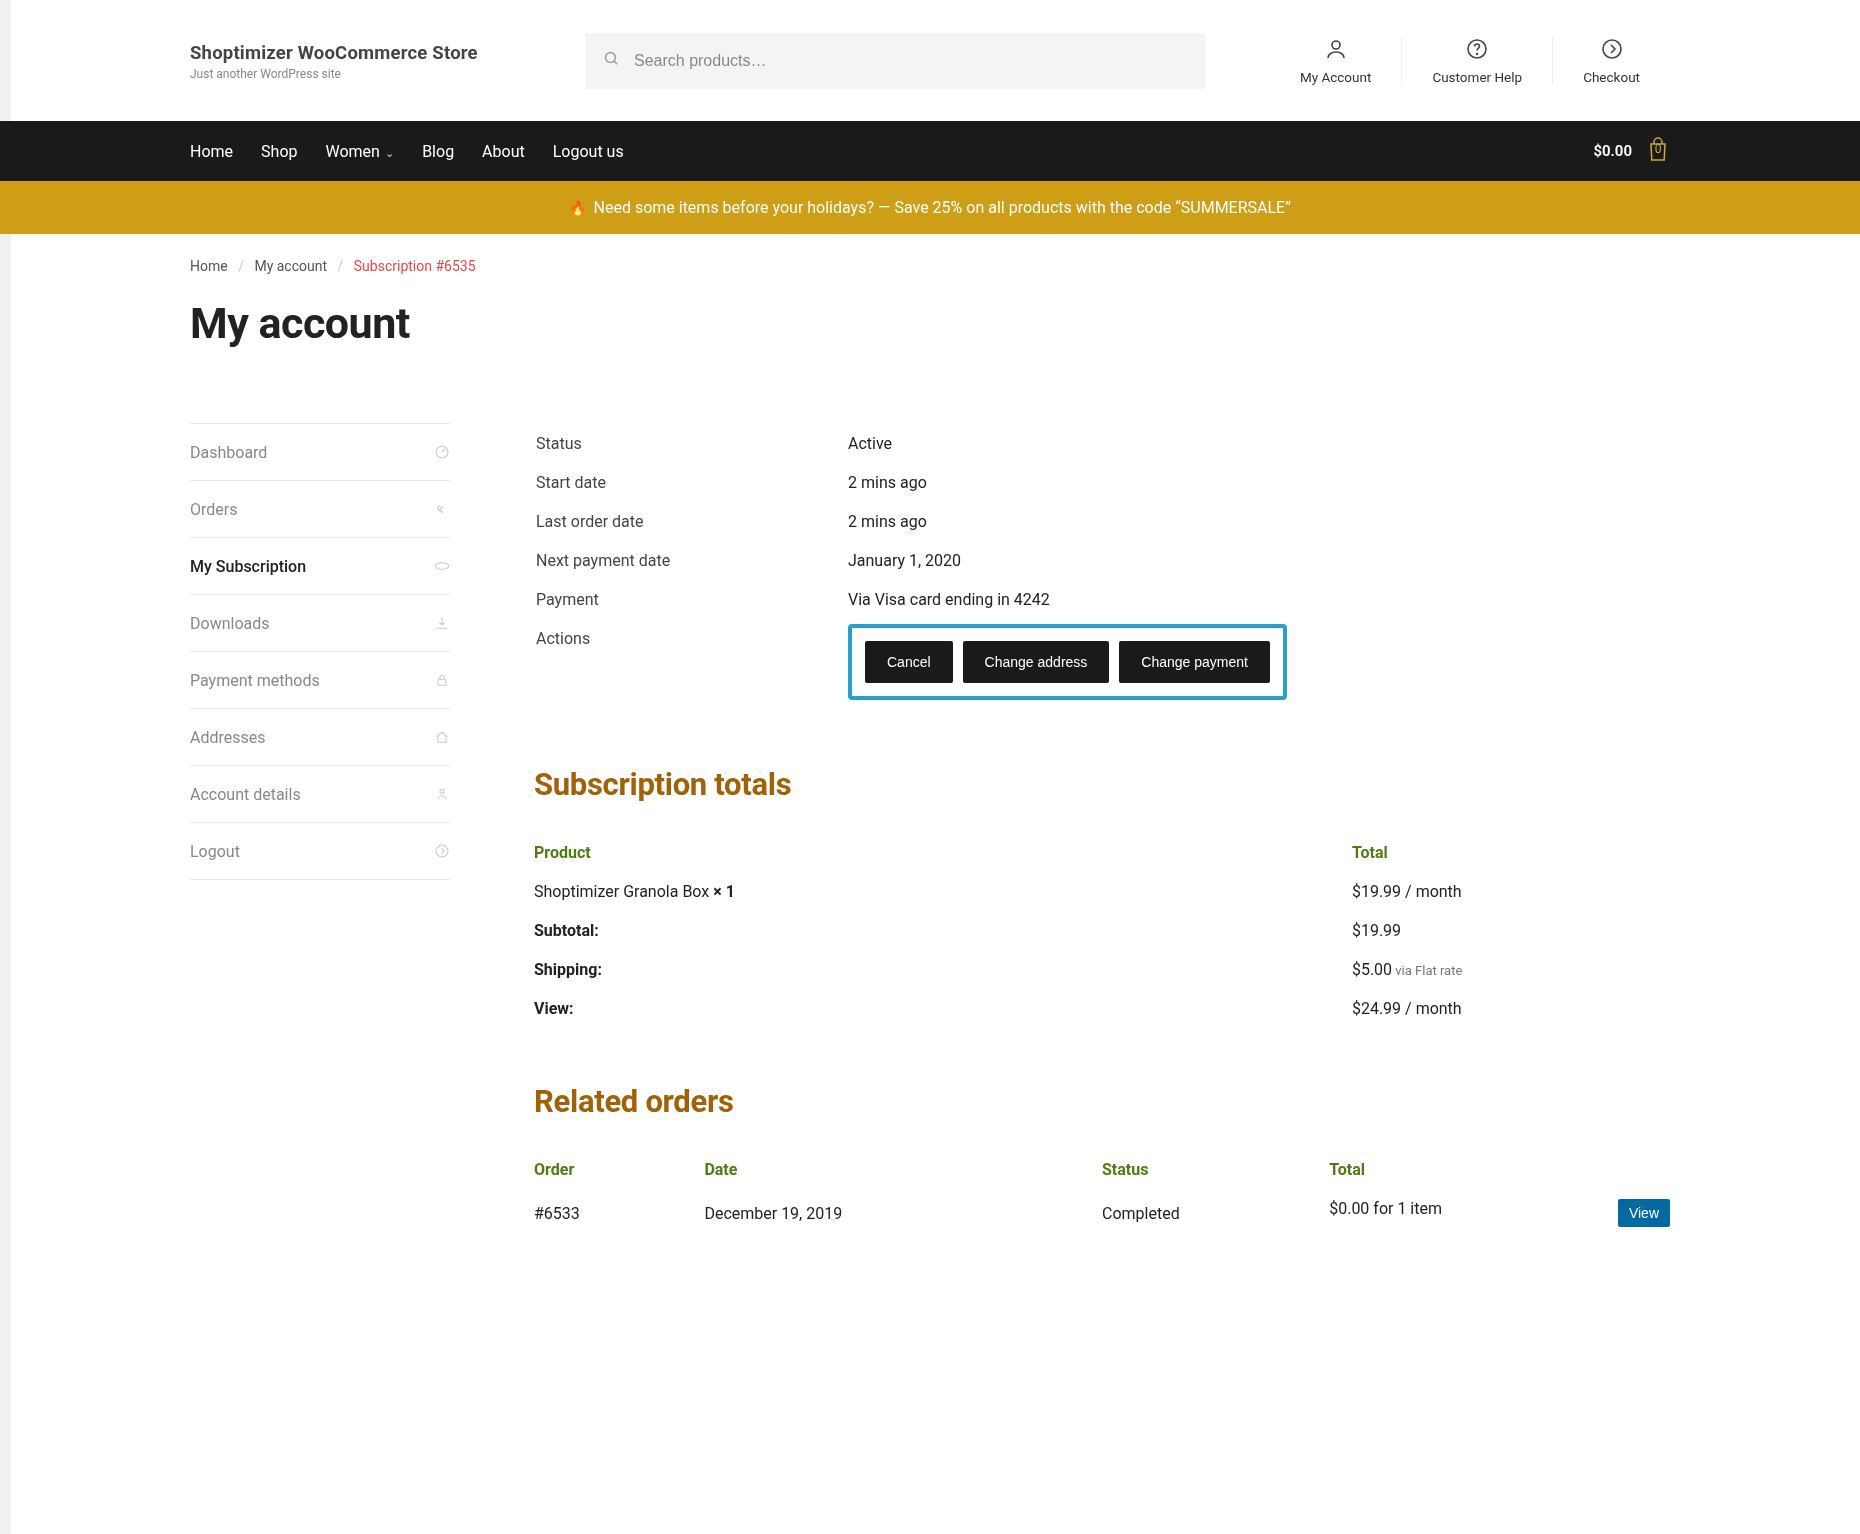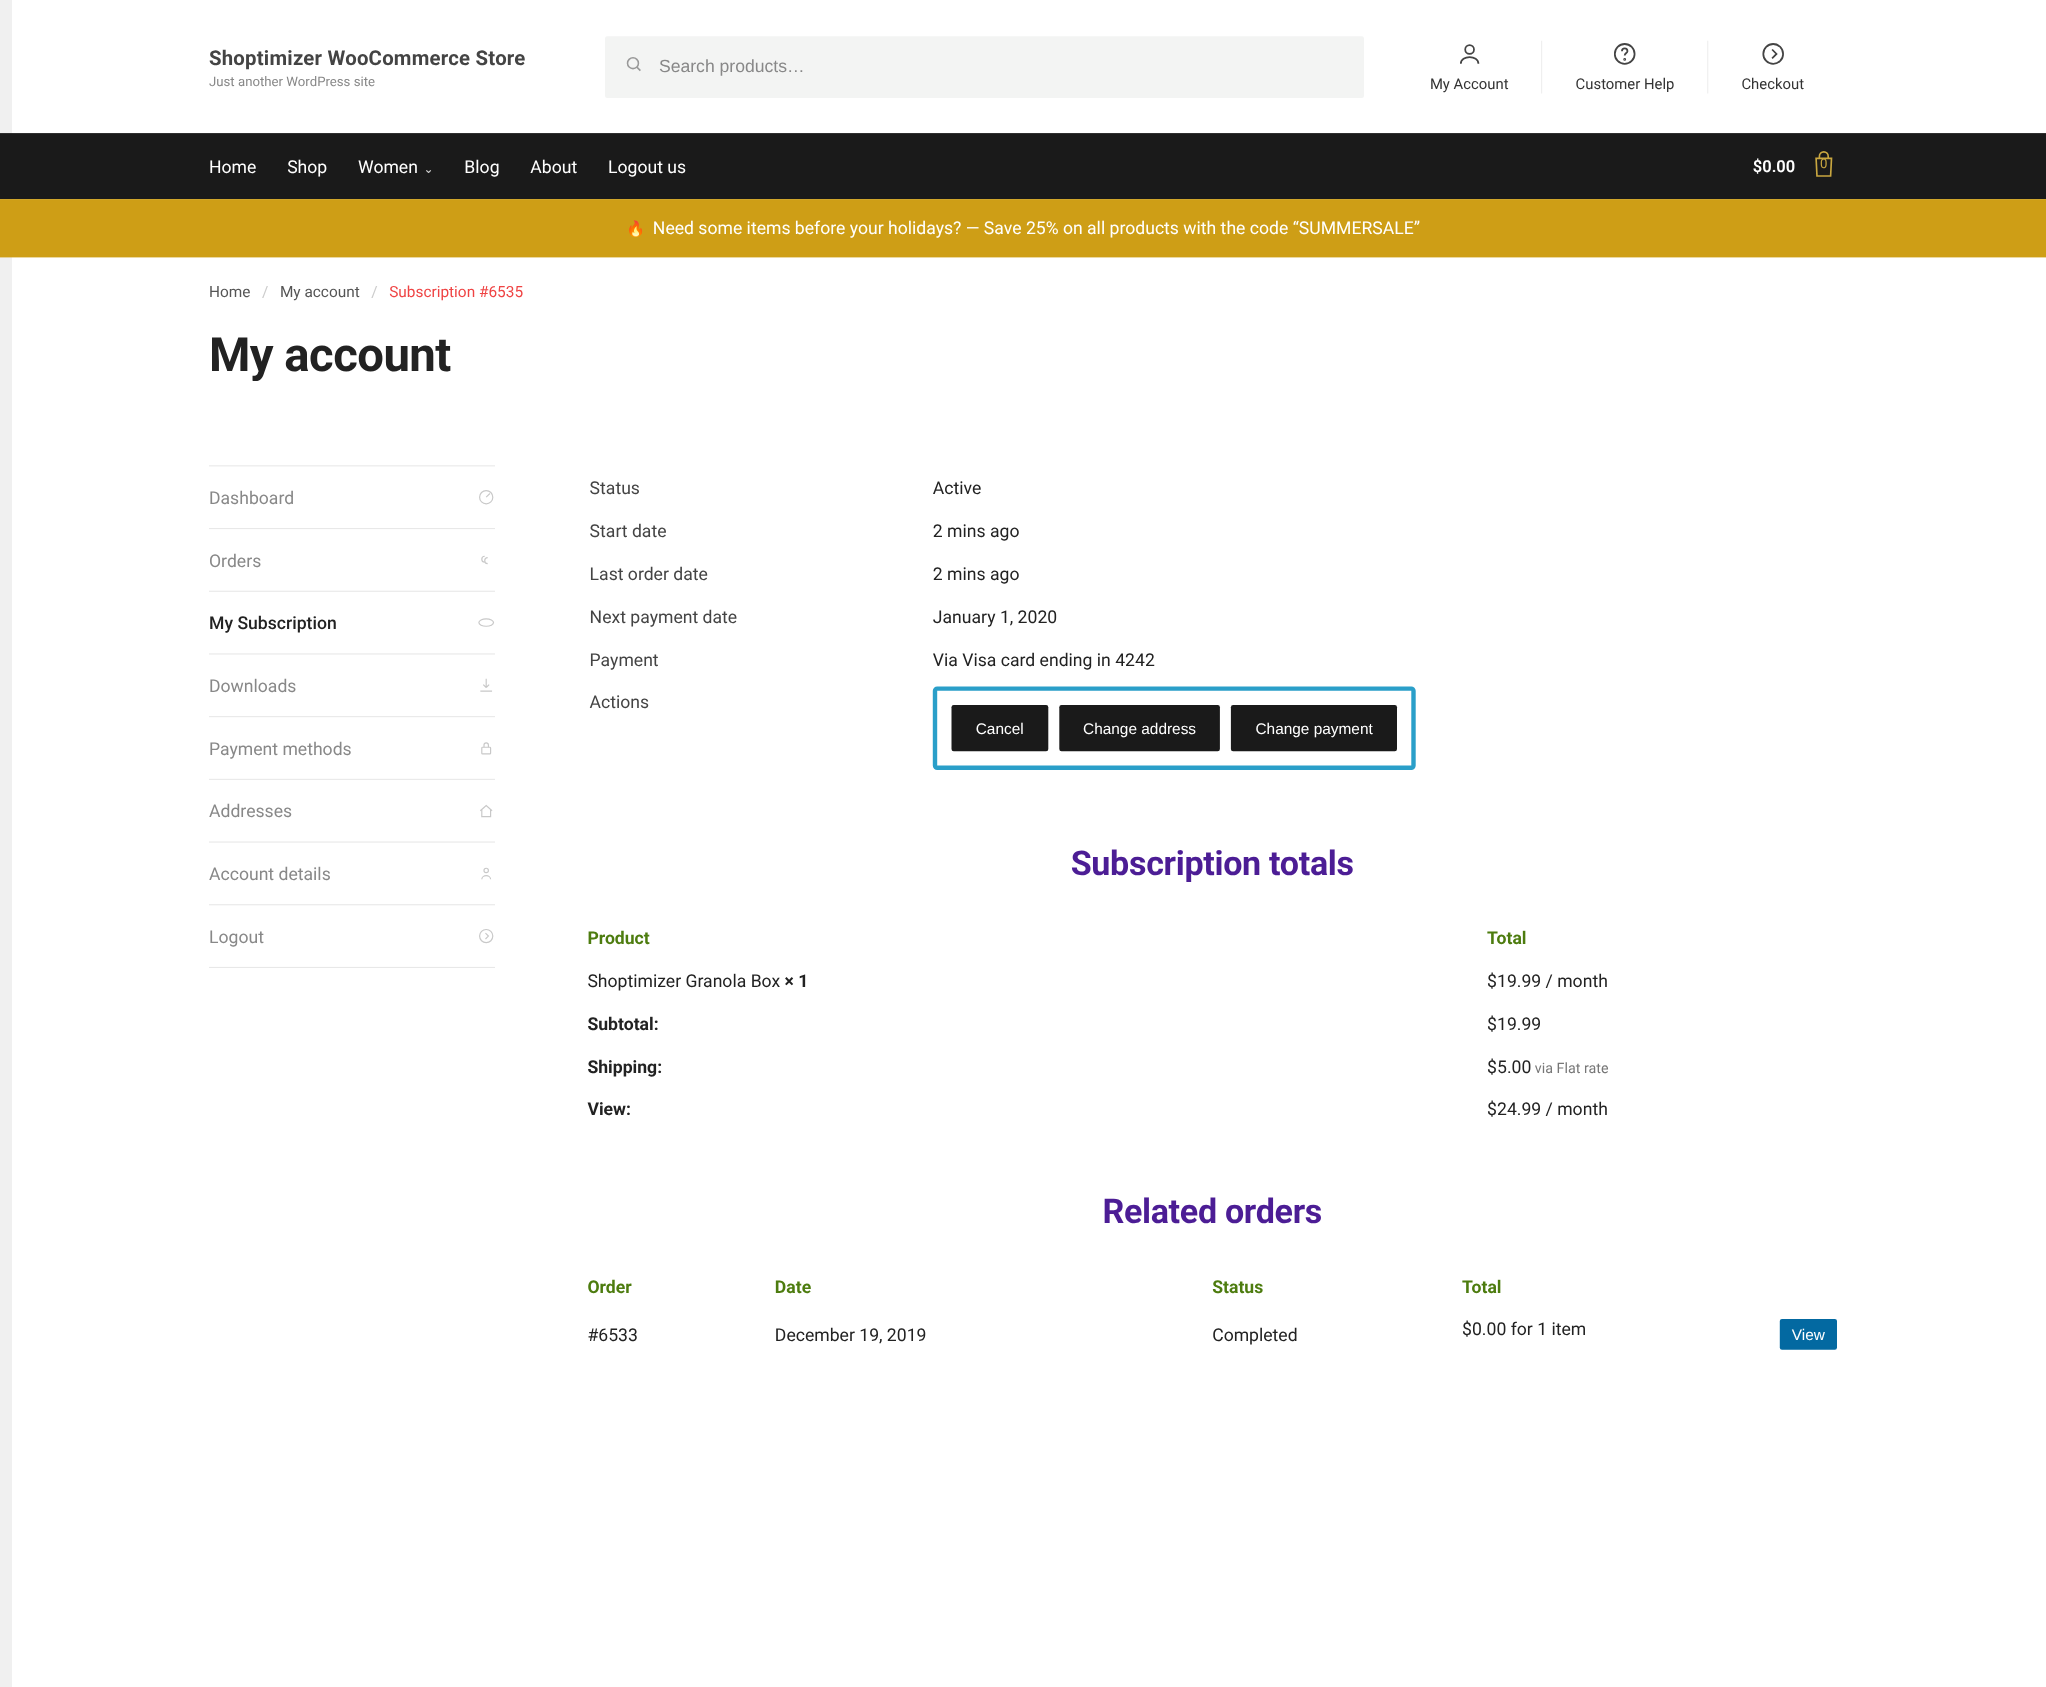--- a/index.html
+++ b/index.html
@@ -3,21 +3,21 @@
 <meta charset="utf-8">
 <style>
 * { margin:0; padding:0; box-sizing:border-box; }
 body { font-family:-apple-system,BlinkMacSystemFont,"Segoe UI",Roboto,sans-serif; background:#fff; color:#222; font-size:16px; width:1860px; }
 
 body::before, body::after { content:""; position:fixed; top:0; bottom:0; width:11px; background:rgba(0,0,0,.06); z-index:-1; }
 body::before { left:0; }
 body::after  { right:0; display:none; }
 
 
-.wrap { width:1480px; margin:0 auto; }
+.wrap { width:1480px; margin:0 auto;gap:35px; }
 
 
 .topbar { display:flex; align-items:center; }
 .branding { padding:42px 0 40px; flex:0 0 330px; }
 .branding h1 { font-size:18.5px; font-weight:700; color:#444; letter-spacing:.2px; }
 .branding p  { font-size:12px; color:#888; margin-top:3px; }
 
 .search-wrap { flex:1; padding:25px 30px; }
 .search { display:flex; align-items:center; background:#f3f4f3; height:56px; padding:0 18px; border-radius:2px; }
 .search svg { width:17px; height:17px; stroke:#999; fill:none; stroke-width:2; margin-right:14px; }
@@ -66,21 +66,21 @@
 .acctnav li .icn { width:16px; height:16px; opacity:.4; }
 .acctnav li .icn svg{ width:16px; height:16px; stroke:#777; fill:none; stroke-width:1.6; }
 
 
 .subtbl { width:100%; }
 .subtbl tr td { padding:9px 0; font-size:16px; vertical-align:top; }
 .subtbl tr td:first-child { width:310px; color:#444; }
 .actionbox { display:inline-flex; gap:10px; padding:13px; border:4px solid #2a9fc9; border-radius:4px; margin-top:-5px; }
 .actionbox button { background:#1a1a1a; color:#fff; border:none; padding:13px 22px; font-size:14px; cursor:pointer; border-radius:2px;text-align:right; }
 
-h3.section { font-size:31px; font-weight:700; color:#4c1d95; margin-top:55px; letter-spacing:-.3px;text-align:center; }
+h3.section { font-size:31px; font-weight:700; color:#a16207; margin-top:55px; letter-spacing:-.3px; }
 h3.section + table.totals, h3.section + table.orders { margin-top:30px; }
 
 table.totals, table.orders { width:100%; border-collapse:collapse; }
 table.totals td, table.totals th, table.orders td, table.orders th { text-align:left; padding:10px 0; font-size:16px; }
 table.totals th, table.orders th { font-weight:700; color:#4d7c0f; }
 table.totals .tot-label { font-weight:700; }
 
 .view-btn { background:#0369a1; color:#fff; border:none; padding:6px 11px; font-size:14px; cursor:pointer; border-radius:2px; float:right;}
 
 

